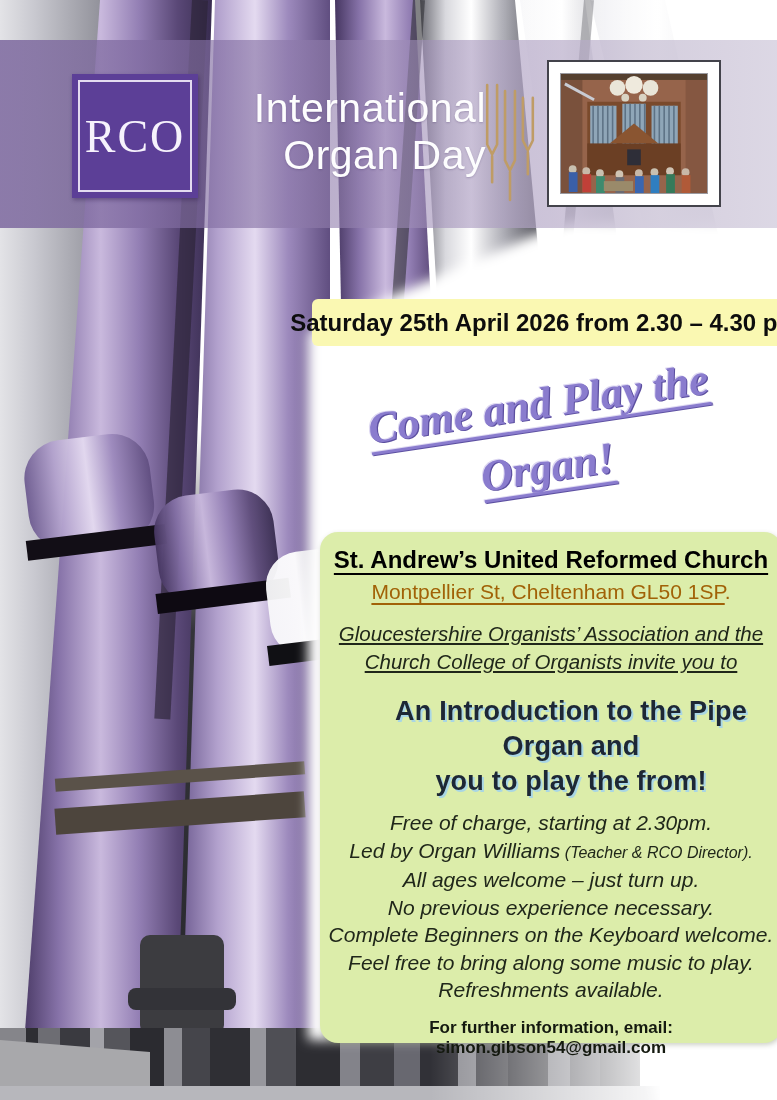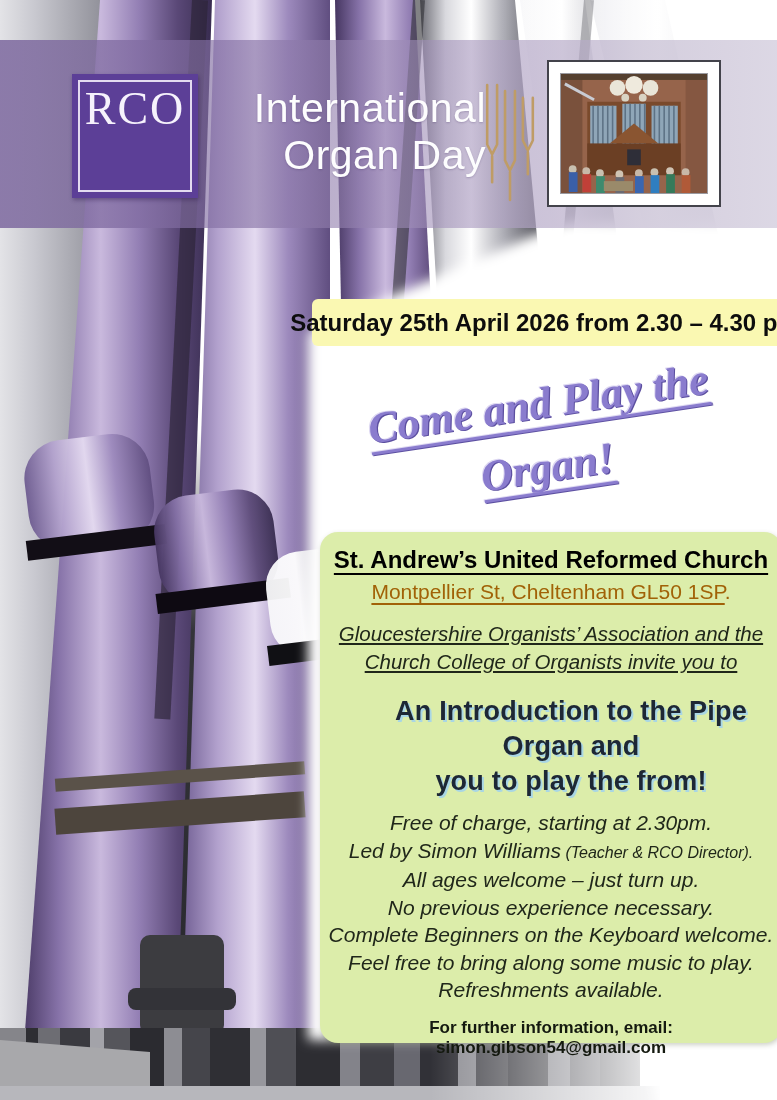--- a/index.html
+++ b/index.html
@@ -10,21 +10,21 @@
   }
   .bg { position:absolute; left:0; top:0; width:777px; height:1100px; }
 
   
   .rco-logo {
     position:absolute; left:72px; top:74px; width:126px; height:124px;
     background:#5c3f97; padding:6px; box-shadow:1px 2px 4px rgba(40,20,70,.4);
   }
   .rco-logo-inner {
     width:100%; height:100%; border:2px solid #e3dbf0;
-    display:flex; justify-content:center;
+    display:flex; align-items:center; justify-content:center;
   }
   .rco-logo-text {
     font-family:"Liberation Serif","DejaVu Serif",serif;
     font-size:46px; color:#f6f2fc; letter-spacing:2px;
   }
   .event-title {
     position:absolute; left:200px; top:85px; width:286px;
     text-align:right; color:#fdfdfe; font-size:41px; line-height:47px;
     font-weight:400; letter-spacing:.5px; text-shadow:0 1px 2px rgba(60,40,90,.25);
   }
@@ -301,21 +301,21 @@
     </div>
 
     <div class="headline">
       <div>An Introduction to the Pipe Organ and</div>
       <div>you to play the from!</div>
     </div>
 
     <div class="info">
       <div class="bi">Free of charge, starting at 2.30pm.</div>
       <div class="it">
-        <span>Led by Simon Williams</span><span class="small"> (Teacher &amp; RCO Director).</span>
+        <span>Led by Organ Williams</span><span class="small"> (Teacher &amp; RCO Director).</span>
       </div>
       <div class="bi">All ages welcome – just turn up.</div>
       <div class="bi">No previous experience necessary.</div>
       <div class="it">Complete Beginners on the Keyboard welcome.</div>
       <div class="it">Feel free to bring along some music to play.</div>
       <div class="bi">Refreshments available.</div>
     </div>
 
     <div class="contact">For further information, email: simon.gibson54@gmail.com</div>
   </div>

